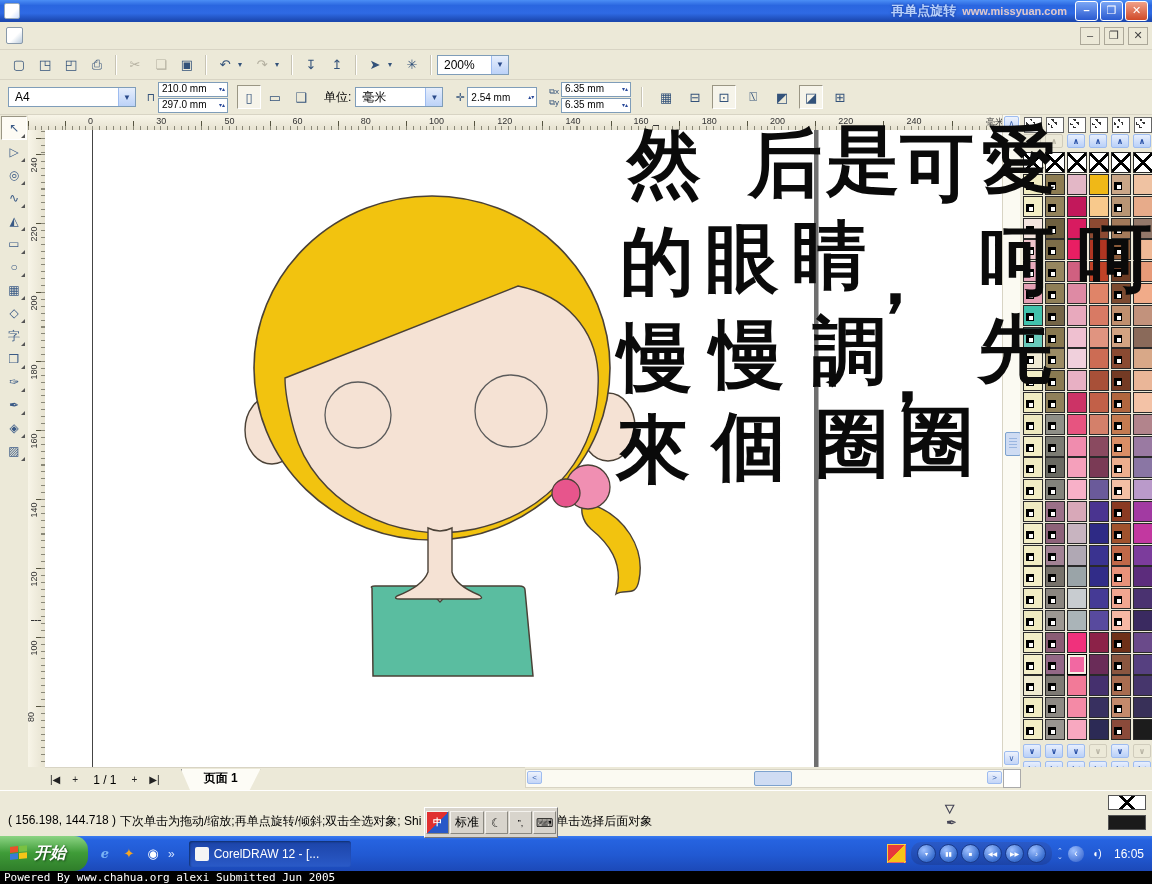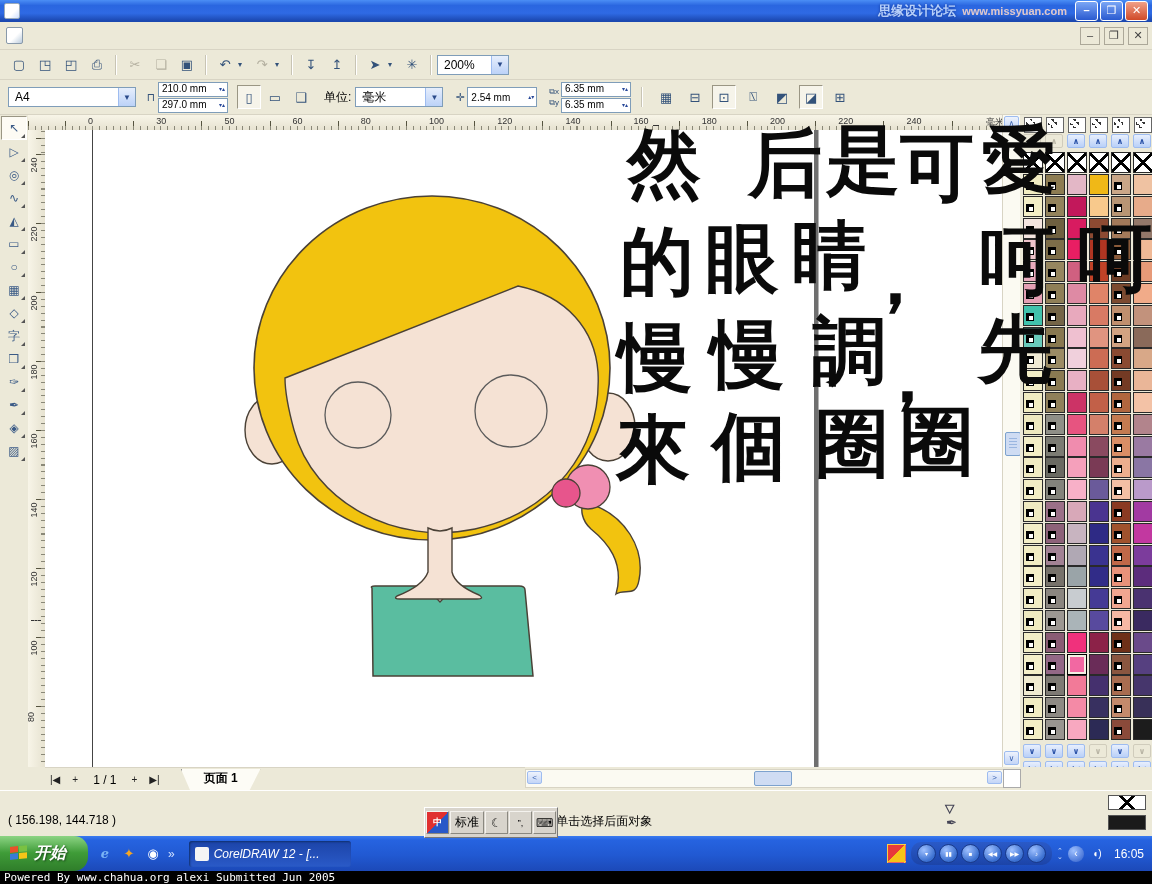--- a/index.html
+++ b/index.html
@@ -141,21 +141,21 @@
   .taskbar{position:absolute;left:0;top:836px;width:1152px;height:35px;
     background:linear-gradient(#3a7bf0,#2663e0 12%,#2159d2 55%,#1c49b8);display:flex;align-items:center;}
   .startbtn{height:35px;padding:0 22px 0 10px;display:flex;align-items:center;gap:6px;color:#fff;
     font-weight:bold;font-style:italic;font-size:16px;text-shadow:1px 1px 2px #1a4a1a;
     background:linear-gradient(#8cd484,#3f9c38 48%,#2f7d2a);border-radius:0 14px 14px 0;flex:none;}
   .winflag{width:18px;height:15px;display:grid;grid-template-columns:8px 8px;grid-template-rows:6px 6px;gap:1px;transform:skewY(-6deg);}
   .winflag i{display:block;}
   .quicklaunch{display:flex;align-items:center;gap:6px;padding:0 8px;flex:none;}
   .ql{width:18px;height:18px;display:flex;align-items:center;justify-content:center;font-size:13px;font-weight:bold;color:#fff;}
   .chev{color:#cfe0ff;font-size:12px;}
-  .tasks{display:flex;gap:4px;flex:none;margin-left:6px;font-style:italic;}
+  .tasks{display:flex;gap:4px;flex:none;margin-left:6px;}
   .taskbtn{height:26px;width:150px;display:flex;align-items:center;gap:5px;padding:0 6px;border-radius:3px;
     color:#fff;font-size:12px;white-space:nowrap;overflow:hidden;
     background:linear-gradient(#5a93f5,#3a6fe0);box-shadow:inset 0 1px 0 #8ab4ff;}
   .taskbtn.active{background:linear-gradient(#1c44a8,#2a5ac8);box-shadow:inset 1px 1px 2px #10306e;}
   .ticon{width:14px;height:14px;flex:none;border-radius:2px;}
   .tray{margin-left:auto;display:flex;align-items:center;gap:5px;padding-right:8px;}
   .imetray{width:17px;height:17px;background:linear-gradient(135deg,#e83a3a 0 50%,#f5c518 50% 100%);border:1px solid #fff3;}
   .wmpband{display:flex;align-items:center;gap:3px;background:linear-gradient(#2a5ac8,#1c44a8);
     border-radius:10px;padding:2px 6px;}
   .wmpbtn{width:17px;height:17px;border-radius:50%;background:radial-gradient(circle at 35% 30%,#9ec0ff,#3a6fd0 70%);
@@ -169,21 +169,21 @@
     font-family:"DejaVu Sans Mono","Liberation Mono",monospace;font-size:11px;line-height:13px;padding-left:4px;box-sizing:border-box;}
 </style>
 </head>
 <body>
 
 <div class="screen">
 
   <div class="titlebar">
     <div class="appico"></div>
     <div class="watermark">
-      <span class="wm1">思缘设计论坛</span>
+      <span class="wm1">再单点旋转</span>
       <span class="wm2">www.missyuan.com</span>
     </div>
     <div class="winbtns">
       <div class="winbtn">–</div>
       <div class="winbtn">❐</div>
       <div class="winbtn close">✕</div>
     </div>
   </div>
 
   <div class="menubar">
@@ -577,20 +577,21 @@
     <div class="hscroll">
       <div class="scroll-arrow" style="left:1px;top:1px;height:13px;line-height:12px;">&lt;</div>
       <div class="hthumb"></div>
       <div class="scroll-arrow" style="right:1px;left:auto;top:1px;height:13px;line-height:12px;">&gt;</div>
     </div>
     <div class="corner-box"></div>
   </div>
 
   <div class="statusbar">
     <span class="coords">( 156.198, 144.718 )</span>
+    <span class="hintL">下次单击为拖动/缩放;再单点旋转/倾斜;双击全选对象; Shi</span>
     <span class="hintR">t+单击选择后面对象</span>
     <div class="imebar">
       <div class="imebtn imelogo">中</div>
       <div class="imebtn" style="padding:0 4px;">标准</div>
       <div class="imebtn">☾</div>
       <div class="imebtn" style="font-size:9px;">”,</div>
       <div class="imebtn">⌨</div>
     </div>
     <div class="fillrow">
       <span class="sicon" style="left:28px;top:2px;">🜄</span>

